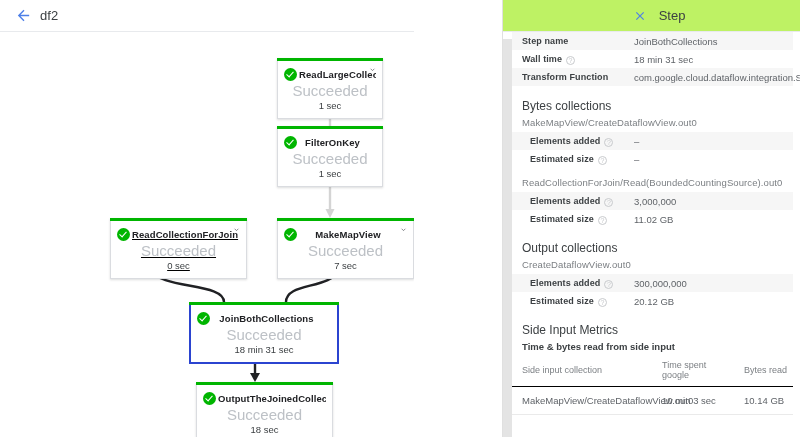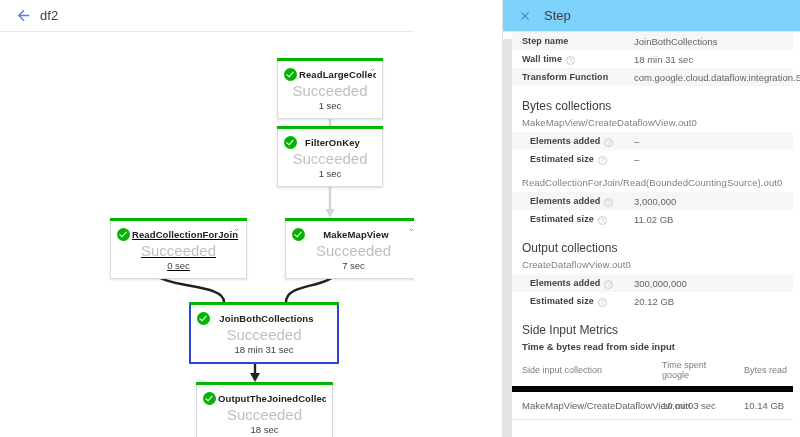--- a/index.html
+++ b/index.html
@@ -112,21 +112,22 @@
   #right-pane {
     position: absolute; left: 502px; top: 0;
     width: 298px; height: 437px;
     background: #ffffff;
     border-left: 1px solid #e0e0e0;
     overflow: hidden;
   }
   #panel-header {
     height: 32px; display: flex; align-items: center;
     border-bottom: 1px solid #e8eaed;
-    background: #7dd3fc;
+    background: #bef264;
+    justify-content: center;
   }
   #close-x {
     width: 30px; margin-left: 7px;
     display: flex; align-items: center; justify-content: center;
     cursor: pointer;
   }
   #panel-title {
     font-size: 13px; color: #3c4043; margin-left: 4px;
   }
   #panel-scroll {
@@ -169,21 +170,21 @@
   .sub-bold {
     font-size: 9.5px; font-weight: bold; color: #3c4043;
     padding: 0 0 2px 10px;
   }
   .gap { height: 9px; }
 
   table.sidein { width: 281px; border-collapse: collapse; table-layout: fixed; margin-top: 2px; }
   table.sidein th {
     font-size: 9px; font-weight: normal; color: #7b7f83;
     text-align: left; padding: 4px 4px 6px 10px;
-    border-bottom: 6px solid #000000;
+    border-bottom: 1px solid #000000;
   }
   table.sidein td {
     font-size: 9.5px; color: #5f6368;
     padding: 8px 4px 8px 10px; vertical-align: top;
     border-bottom: 1px solid #eaeaea;
   }
   .c1 { width: 140px; }
   .c2 { width: 82px; }
   .c3 { width: 59px; }
 </style>
@@ -263,21 +264,21 @@
           <span class="check-icon"></span>
           <span class="node-title">ReadCollectionForJoin</span>
           <svg class="chevron" viewBox="0 0 24 24">
             <path d="M7 10l5 5 5-5" fill="none" stroke="#5f6368" stroke-width="2"></path>
           </svg>
         </div>
         <div class="node-status">Succeeded</div>
         <div class="node-time">0 sec</div>
       </div>
 
-      <div class="node" style="left:285px; top:186px; width:137px;">
+      <div class="node" style="left:277px; top:186px; width:137px;">
         <div class="topbar-green"></div>
         <div class="node-head">
           <span class="check-icon"></span>
           <span class="node-title">MakeMapView</span>
           <svg class="chevron" viewBox="0 0 24 24">
             <path d="M7 10l5 5 5-5" fill="none" stroke="#5f6368" stroke-width="2"></path>
           </svg>
         </div>
         <div class="node-status">Succeeded</div>
         <div class="node-time">7 sec</div>

